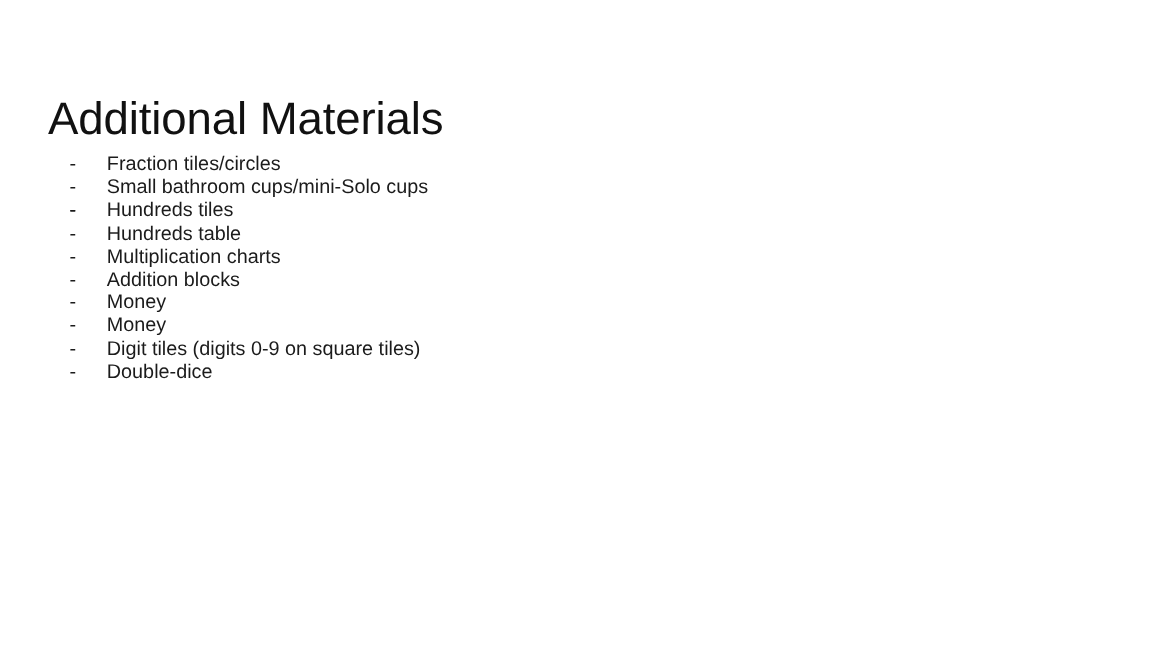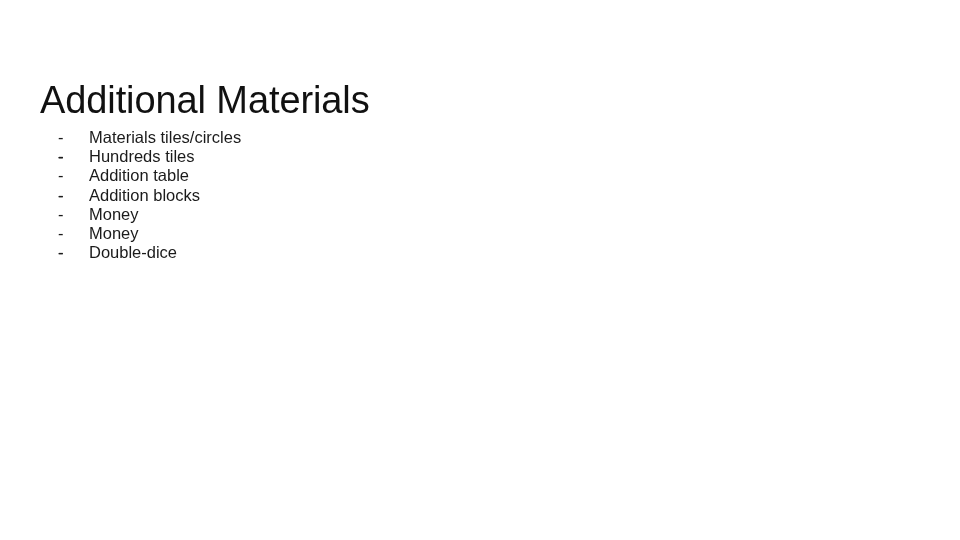--- a/index.html
+++ b/index.html
@@ -69,62 +69,65 @@
 <body>
 
 <div class="slide">
 
   <h1 class="slide-title">Additional Materials</h1>
 
   <div class="bullet-list">
 
     <div class="bullet-item">
       <span class="bullet-dash">-</span>
-      <span class="bullet-text">Materials tiles/circles</span>
+      <span class="bullet-text">Fraction tiles/circles</span>
     </div>
 
     <div class="bullet-item">
       <span class="bullet-dash">-</span>
+      <span class="bullet-text">Small bathroom cups/mini-Solo cups</span>
     </div>
 
     <div class="bullet-item">
       <span class="bullet-dash">-</span>
     </div>
 
     <div class="bullet-item">
       <span class="bullet-dash">-</span>
       <span class="bullet-text">Hundreds tiles</span>
     </div>
 
     <div class="bullet-item">
       <span class="bullet-dash">-</span>
-      <span class="bullet-text">Addition table</span>
+      <span class="bullet-text">Hundreds table</span>
     </div>
 
     <div class="bullet-item">
       <span class="bullet-dash">-</span>
+      <span class="bullet-text">Multiplication charts</span>
     </div>
 
     <div class="bullet-item">
       <span class="bullet-dash">-</span>
       <span class="bullet-text">Addition blocks</span>
     </div>
 
     <div class="bullet-item">
       <span class="bullet-dash">-</span>
       <span class="bullet-text">Money</span>
     </div>
 
     <div class="bullet-item">
       <span class="bullet-dash">-</span>
       <span class="bullet-text">Money</span>
     </div>
 
     <div class="bullet-item">
       <span class="bullet-dash">-</span>
+      <span class="bullet-text">Digit tiles (digits 0-9 on square tiles)</span>
     </div>
 
     <div class="bullet-item">
       <span class="bullet-dash">-</span>
       <span class="bullet-text">Double-dice</span>
     </div>
 
   </div>
 
 </div>

